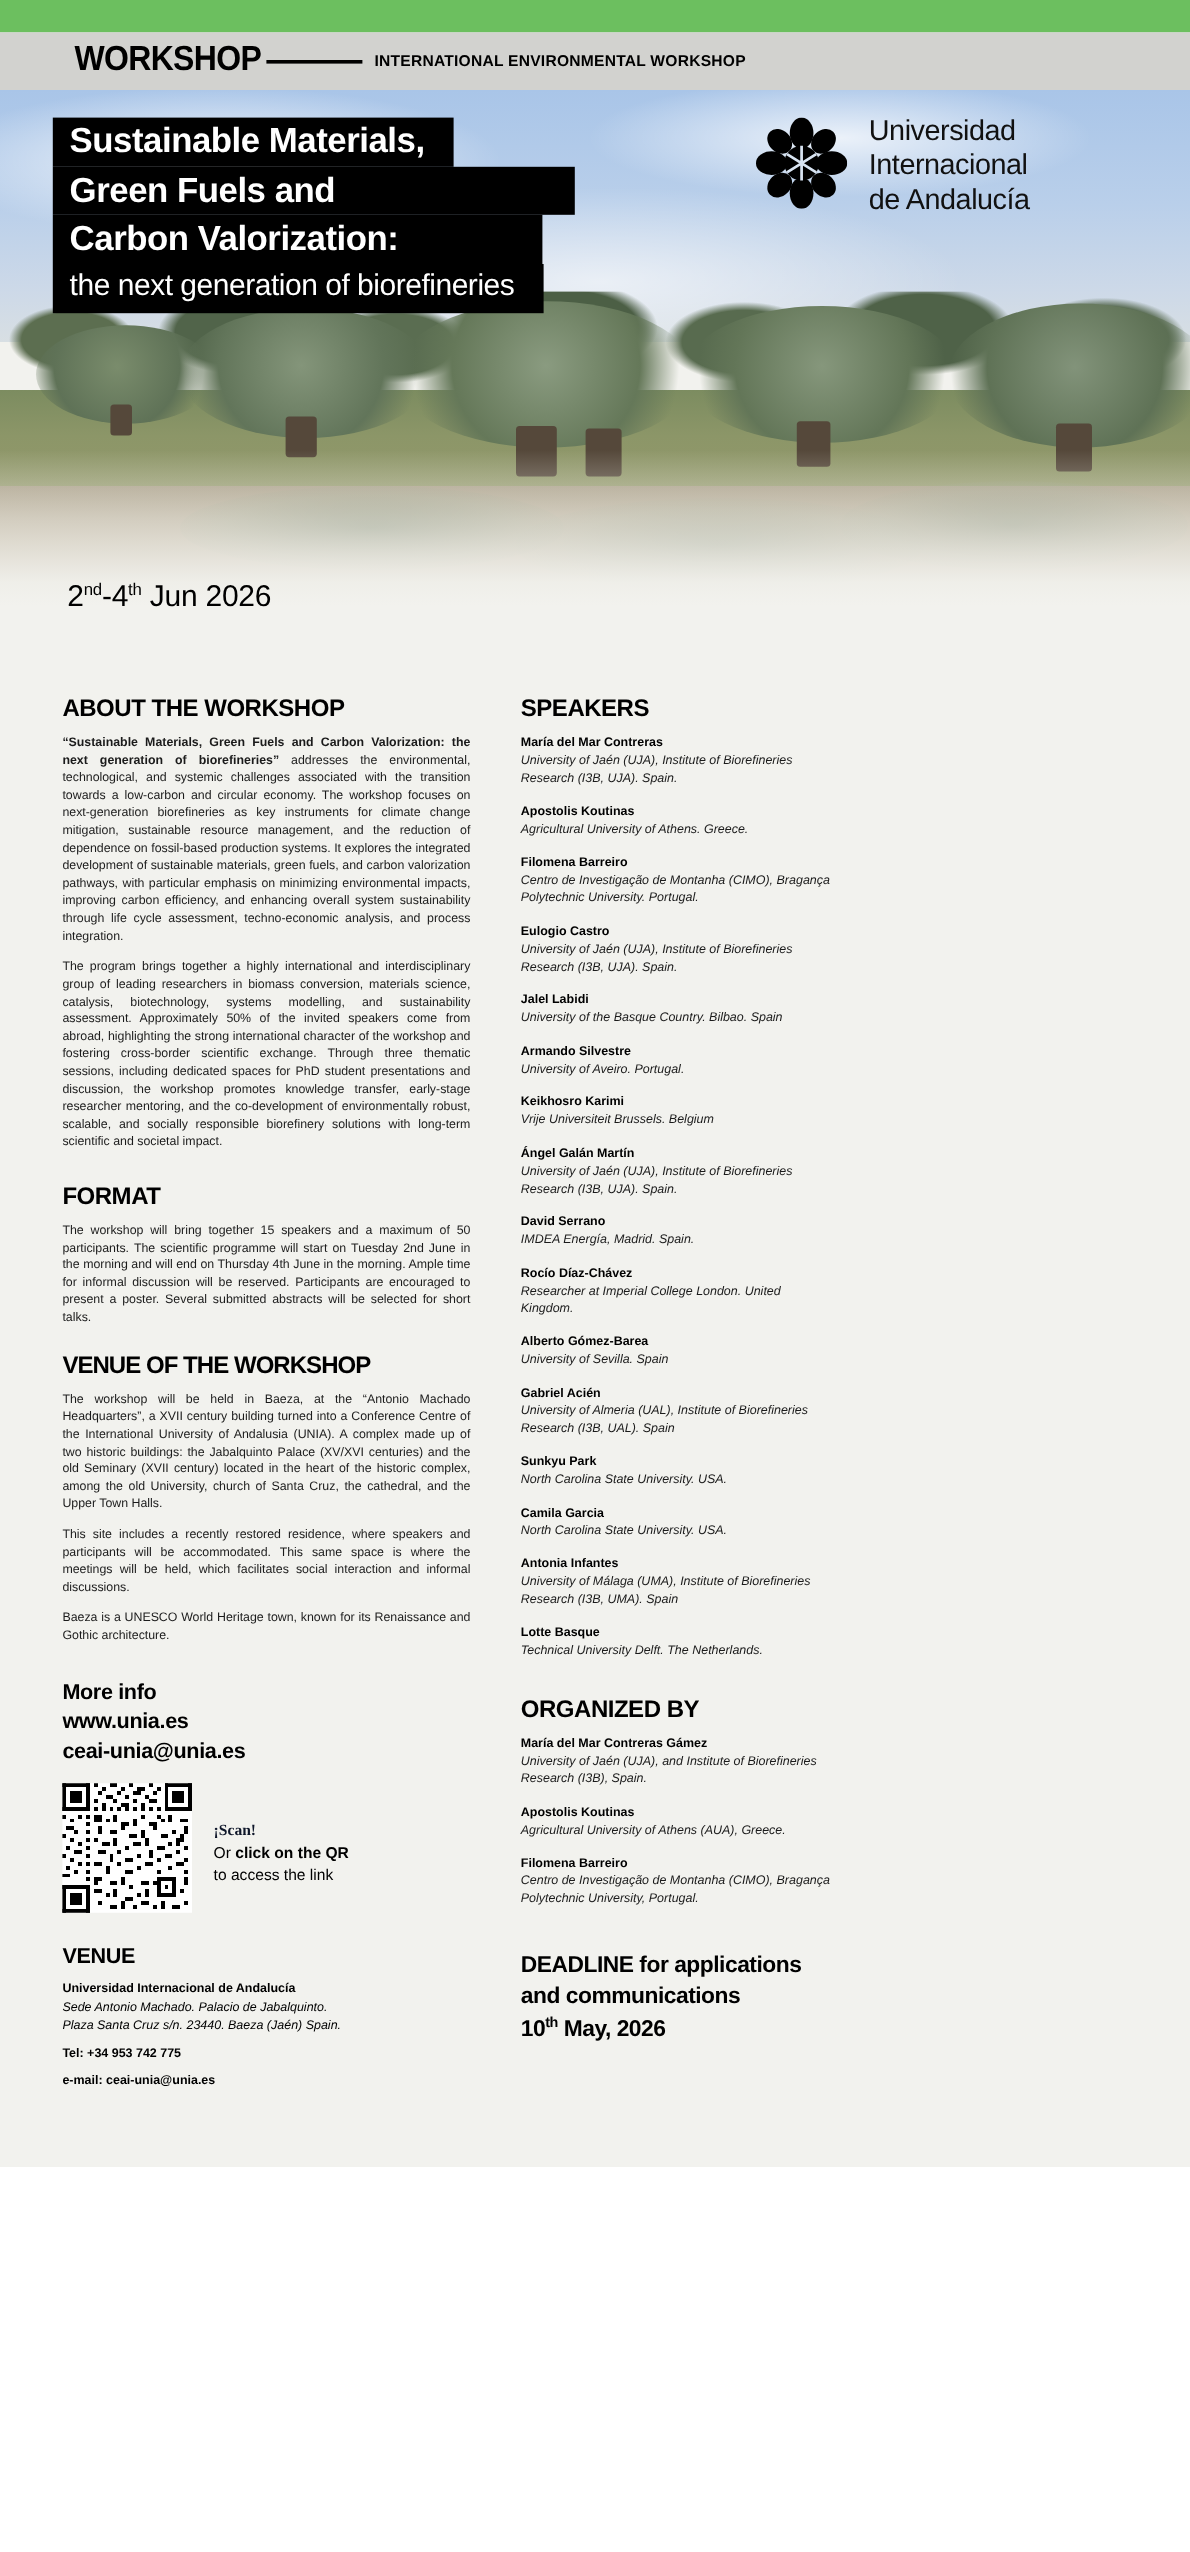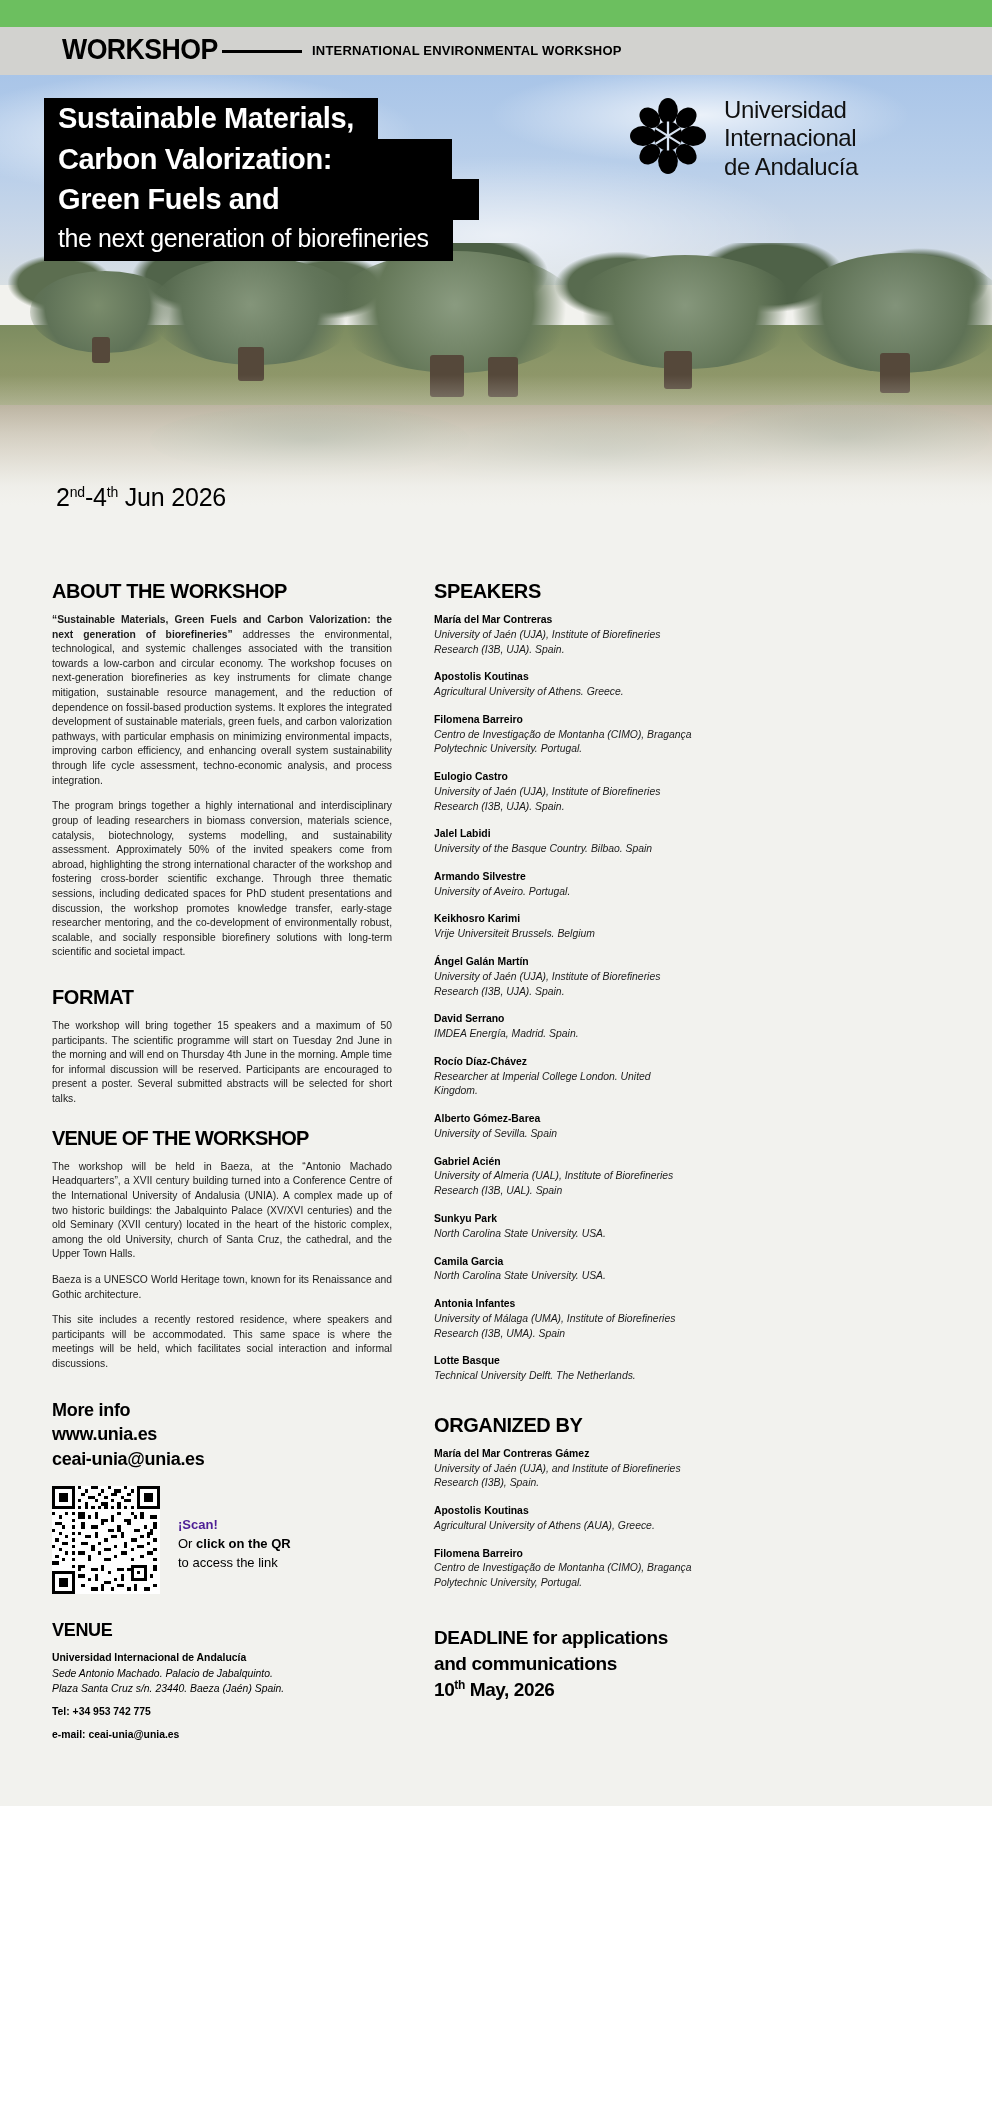--- a/index.html
+++ b/index.html
@@ -135,21 +135,21 @@
   .moreinfo { margin-top: 26px; }
   .moreinfo div {
     font-size: 18px; font-weight: bold; color: #000;
     line-height: 1.38; letter-spacing: -0.3px;
   }
 
   
   .qr-row { margin-top: 14px; display: flex; align-items: flex-start; gap: 18px; }
   .qr-box { width: 108px; height: 108px; }
   .qr-note { padding-top: 30px; }
-  .qr-note .l1 { font-size: 13px; font-weight: bold; color: #4c1d95; line-height: 1.45; }
+  .qr-note .l1 { font-size: 13px; font-weight: bold; color: #0f172a; line-height: 1.45; font-family: Liberation Serif, serif; }
   .qr-note .l2 { font-size: 13px; color: #000; line-height: 1.45; }
   .qr-note .l2 b { font-weight: bold; }
   .qr-note .l3 { font-size: 13px; color: #000; line-height: 1.45; }
 
   
   .venue-block { margin-top: 26px; }
   .venue-block .vtitle {
     font-size: 18px; font-weight: bold; letter-spacing: -0.3px;
     margin-bottom: 9px;
   }
@@ -234,22 +234,22 @@
 
     <div class="canopy" style="left:150px; top:330px; width:320px; height:70px; background:radial-gradient(ellipse at 50% 50%, rgba(122,132,105,0.85) 0%, rgba(150,155,128,0.5) 55%, rgba(160,160,140,0) 80%);"></div>
     <div class="canopy" style="left:430px; top:340px; width:340px; height:78px; background:radial-gradient(ellipse at 50% 50%, rgba(130,138,112,0.8) 0%, rgba(155,158,132,0.45) 55%, rgba(165,165,145,0) 80%);"></div>
     <div class="canopy" style="left:700px; top:326px; width:290px; height:74px; background:radial-gradient(ellipse at 50% 50%, rgba(126,134,108,0.8) 0%, rgba(152,156,130,0.45) 55%, rgba(164,164,144,0) 80%);"></div>
 
     <div class="hero-fade"></div>
   </div>
 
   <div class="title-wrap">
     <div><span class="title-line t1">Sustainable Materials,</span></div>
+    <div><span class="title-line t2">Green Fuels and</span></div>
     <div><span class="title-line t3">Carbon Valorization:</span></div>
-    <div><span class="title-line t2">Green Fuels and</span></div>
     <div><span class="title-line t4">the next generation of biorefineries</span></div>
   </div>
 
   <div class="unia-header">
     <span>
       <svg width="76" height="76" viewBox="0 0 100 100" aria-hidden="true">
         <g fill="#000">
           <ellipse cx="50" cy="17" rx="13" ry="17"></ellipse>
           <ellipse cx="50" cy="83" rx="13" ry="17"></ellipse>
           <ellipse cx="17" cy="50" rx="17" ry="13"></ellipse>
@@ -280,22 +280,22 @@
 
     <h2 class="sec">ABOUT THE WORKSHOP</h2>
     <p class="body"><b>“Sustainable Materials, Green Fuels and Carbon Valorization: the next generation of biorefineries”</b><span> addresses the environmental, technological, and systemic challenges associated with the transition towards a low-carbon and circular economy. The workshop focuses on next-generation biorefineries as key instruments for climate change mitigation, sustainable resource management, and the reduction of dependence on fossil-based production systems. It explores the integrated development of sustainable materials, green fuels, and carbon valorization pathways, with particular emphasis on minimizing environmental impacts, improving carbon efficiency, and enhancing overall system sustainability through life cycle assessment, techno-economic analysis, and process integration.</span></p>
     <p class="body">The program brings together a highly international and interdisciplinary group of leading researchers in biomass conversion, materials science, catalysis, biotechnology, systems modelling, and sustainability assessment. Approximately 50% of the invited speakers come from abroad, highlighting the strong international character of the workshop and fostering cross-border scientific exchange. Through three thematic sessions, including dedicated spaces for PhD student presentations and discussion, the workshop promotes knowledge transfer, early-stage researcher mentoring, and the co-development of environmentally robust, scalable, and socially responsible biorefinery solutions with long-term scientific and societal impact.</p>
 
     <h2 class="sec mt-lg">FORMAT</h2>
     <p class="body">The workshop will bring together 15 speakers and a maximum of 50 participants. The scientific programme will start on Tuesday 2nd June in the morning and will end on Thursday 4th June in the morning. Ample time for informal discussion will be reserved. Participants are encouraged to present a poster. Several submitted abstracts will be selected for short talks.</p>
 
     <h2 class="sec mt-md tight">VENUE OF THE WORKSHOP</h2>
     <p class="body">The workshop will be held in Baeza, at the “Antonio Machado Headquarters”, a XVII century building turned into a Conference Centre of the International University of Andalusia (UNIA). A complex made up of two historic buildings: the Jabalquinto Palace (XV/XVI centuries) and the old Seminary (XVII century) located in the heart of the historic complex, among the old University, church of Santa Cruz, the cathedral, and the Upper Town Halls.</p>
+    <p class="body">This site includes a recently restored residence, where speakers and participants will be accommodated. This same space is where the meetings will be held, which facilitates social interaction and informal discussions.</p>
     <p class="body">Baeza is a UNESCO World Heritage town, known for its Renaissance and Gothic architecture.</p>
-    <p class="body">This site includes a recently restored residence, where speakers and participants will be accommodated. This same space is where the meetings will be held, which facilitates social interaction and informal discussions.</p>
 
     <div class="moreinfo">
       <div>More info</div>
       <div>www.unia.es</div>
       <div>ceai-unia@unia.es</div>
     </div>
 
     <div class="qr-row">
       <div class="qr-box">
         <svg width="108" height="108" viewBox="0 0 33 33" shape-rendering="crispEdges" aria-hidden="true">

